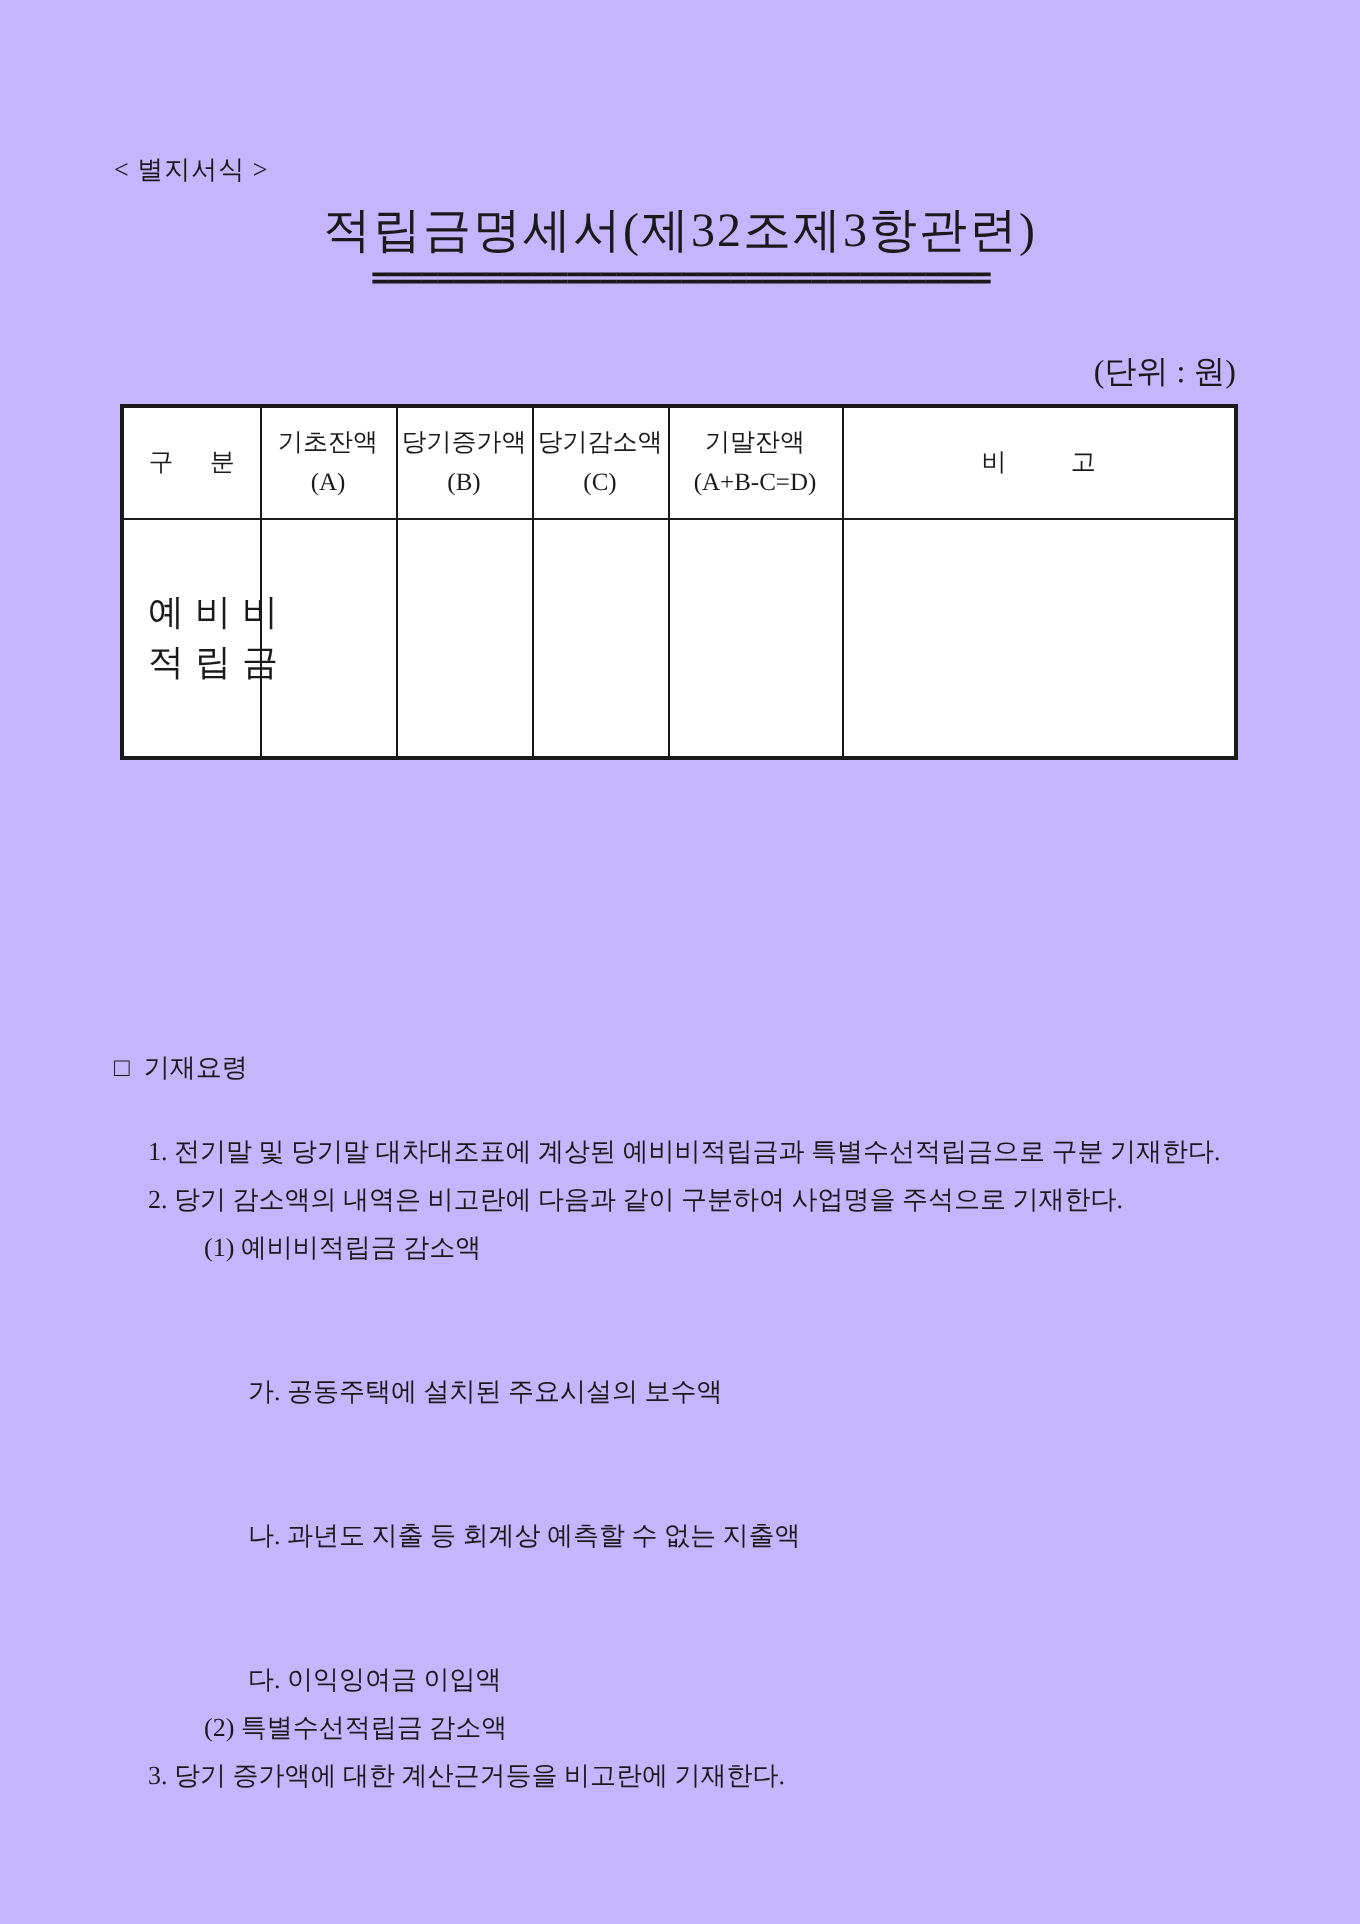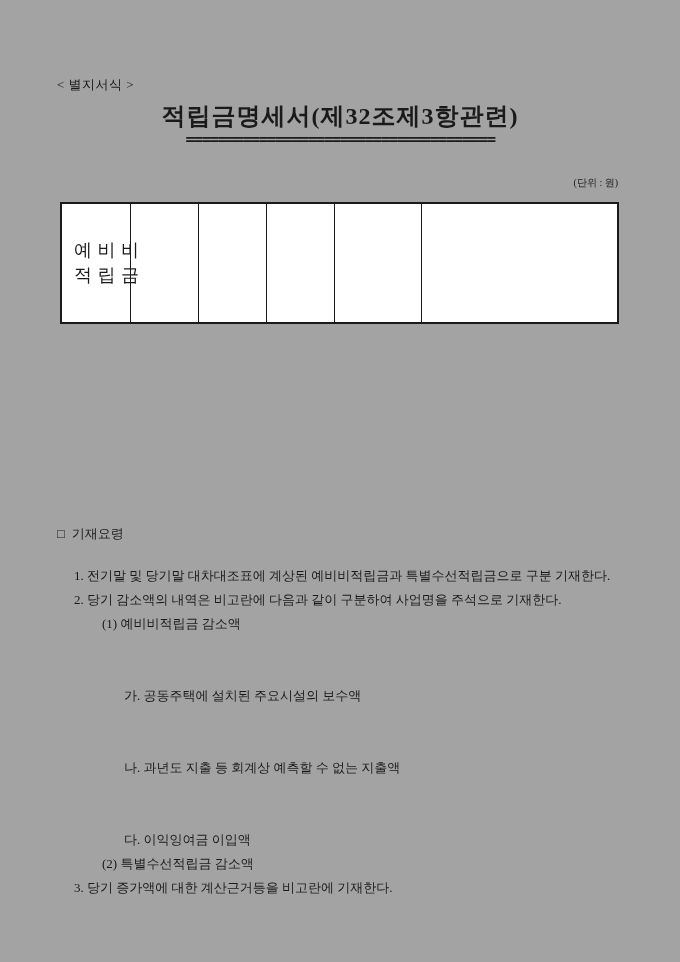--- a/index.html
+++ b/index.html
@@ -4,61 +4,61 @@
 <style>
   * { margin: 0; padding: 0; box-sizing: border-box; }
   html, body { background: #e8e8e8; }
   body { font-family: "Liberation Serif", "DejaVu Serif", serif; color: #1a1a1a; }
 
   .page {
     position: relative;
     width: 680px;
     height: 962px;
     margin: 0 auto;
-    background: #a3a3a3;
+    background: #c4b5fd;
     overflow: hidden;
   }
 
   .form-label {
     position: absolute;
     left: 57px;
     top: 76px;
     font-size: 13px;
     letter-spacing: 0.5px;
   }
 
   .title-wrap {
     position: absolute;
     left: 0;
     top: 99px;
     width: 100%;
     text-align: center;
   }
   .title {
     font-size: 24px;
-    font-weight: bold;
+    font-weight: normal;
     letter-spacing: 1px;
     line-height: 34px;
     white-space: nowrap;
   }
   .title-rule {
     font-family: "DejaVu Sans Mono", "Liberation Mono", monospace;
     font-size: 16px;
     font-weight: bold;
     letter-spacing: -1.5px;
     line-height: 12px;
     white-space: nowrap;
     overflow: hidden;
   }
 
   .unit-label {
     position: absolute;
     right: 62px;
     top: 176px;
-    font-size: 10px;
+    font-size: 16px;
   }
 
   table.main-table {
     position: absolute;
     left: 60px;
     top: 202px;
     width: 557px;
     border-collapse: collapse;
     table-layout: fixed;
     border: 2px solid #1a1a1a;
@@ -129,20 +129,44 @@
   <table class="main-table">
     <colgroup>
       <col style="width:69px">
         <col style="width:68px">
         <col style="width:68px">
       <col style="width:68px">
         <col style="width:87px">
         <col style="width:197px">
     </colgroup>
     <tbody>
+      <tr class="hdr">
+        <td class="hdr-category">
+          <div>구 분</div>
+        </td>
+        <td>
+          <div>기초잔액</div>
+          <div>(A)</div>
+        </td>
+        <td>
+          <div>당기증가액</div>
+          <div>(B)</div>
+        </td>
+        <td>
+          <div>당기감소액</div>
+          <div>(C)</div>
+        </td>
+        <td>
+          <div>기말잔액</div>
+          <div>(A+B-C=D)</div>
+        </td>
+        <td class="hdr-remarks">
+          <div>비 고</div>
+        </td>
+      </tr>
 
       <tr class="data-row">
         <td class="row-label">
           <div>예 비 비</div>
           <div>적 립 금</div>
         </td>
         <td></td>
         <td></td>
         <td></td>
         <td></td>

